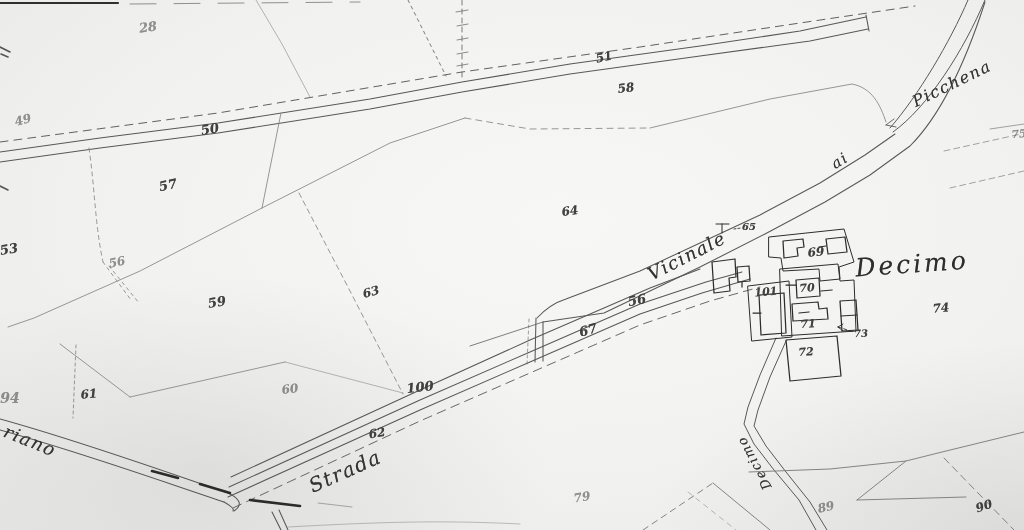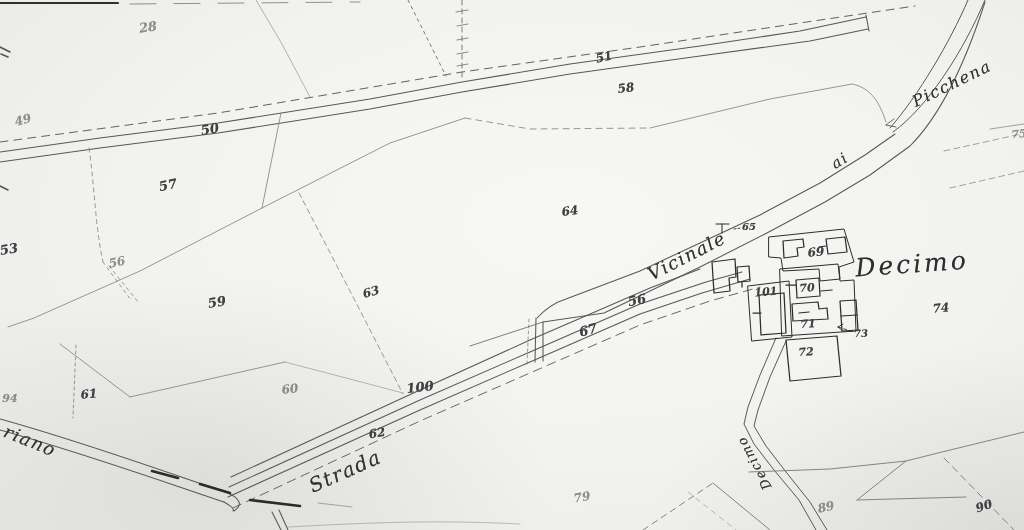--- a/index.html
+++ b/index.html
@@ -162,21 +162,21 @@
       <span class="map-label num faint" style="left: 117px; top: 262px; font-size: 12px; transform: translate(-50%, -50%) rotate(-12deg);">56</span>
       <span class="map-label num" style="left: 217px; top: 302px; font-size: 13px; transform: translate(-50%, -50%) rotate(-10deg);">59</span>
       <span class="map-label num" style="left: 371px; top: 292px; font-size: 12px; transform: translate(-50%, -50%) rotate(-15deg);">63</span>
       <span class="map-label num" style="left: 570px; top: 211px; font-size: 12px; transform: translate(-50%, -50%) rotate(-8deg);">64</span>
       <span class="map-label num" style="left: 637px; top: 300px; font-size: 13px; transform: translate(-50%, -50%) rotate(-12deg);">56</span>
       <span class="map-label num" style="left: 588px; top: 330px; font-size: 13px; transform: translate(-50%, -50%) rotate(-15deg);">67</span>
       <span class="map-label num" style="left: 420px; top: 387px; font-size: 13px; transform: translate(-50%, -50%) rotate(-6deg);">100</span>
       <span class="map-label num" style="left: 377px; top: 433px; font-size: 12px; transform: translate(-50%, -50%) rotate(-10deg);">62</span>
       <span class="map-label num faint" style="left: 290px; top: 389px; font-size: 12px; transform: translate(-50%, -50%) rotate(-8deg);">60</span>
       <span class="map-label num" style="left: 89px; top: 394px; font-size: 12px; transform: translate(-50%, -50%) rotate(-5deg);">61</span>
-      <span class="map-label num faint" style="left: 10px; top: 398px; font-size: 11px; transform: translate(-50%, -50%) rotate(0deg);">94</span>
+      <span class="map-label num faint" style="left: 10px; top: 398px; font-size: 14px; transform: translate(-50%, -50%) rotate(0deg);">94</span>
       <span class="map-label num faint" style="left: 582px; top: 497px; font-size: 12px; transform: translate(-50%, -50%) rotate(-10deg);">79</span>
       <span class="map-label num faint" style="left: 826px; top: 507px; font-size: 12px; transform: translate(-50%, -50%) rotate(-12deg);">89</span>
       <span class="map-label num" style="left: 984px; top: 506px; font-size: 12px; transform: translate(-50%, -50%) rotate(-18deg);">90</span>
       <span class="map-label num" style="left: 749px; top: 227px; font-size: 10px; transform: translate(-50%, -50%) rotate(0deg);">65</span>
       <span class="map-label num" style="left: 816px; top: 252px; font-size: 12px; transform: translate(-50%, -50%) rotate(-5deg);">69</span>
       <span class="map-label num" style="left: 807px; top: 288px; font-size: 11px; transform: translate(-50%, -50%) rotate(-3deg);">70</span>
       <span class="map-label num" style="left: 766px; top: 292px; font-size: 11px; transform: translate(-50%, -50%) rotate(-5deg);">101</span>
       <span class="map-label num" style="left: 808px; top: 324px; font-size: 11px; transform: translate(-50%, -50%) rotate(-3deg);">71</span>
       <span class="map-label num" style="left: 861px; top: 334px; font-size: 10px; transform: translate(-50%, -50%) rotate(-3deg);">73</span>
       <span class="map-label num" style="left: 806px; top: 352px; font-size: 11px; transform: translate(-50%, -50%) rotate(-3deg);">72</span>

